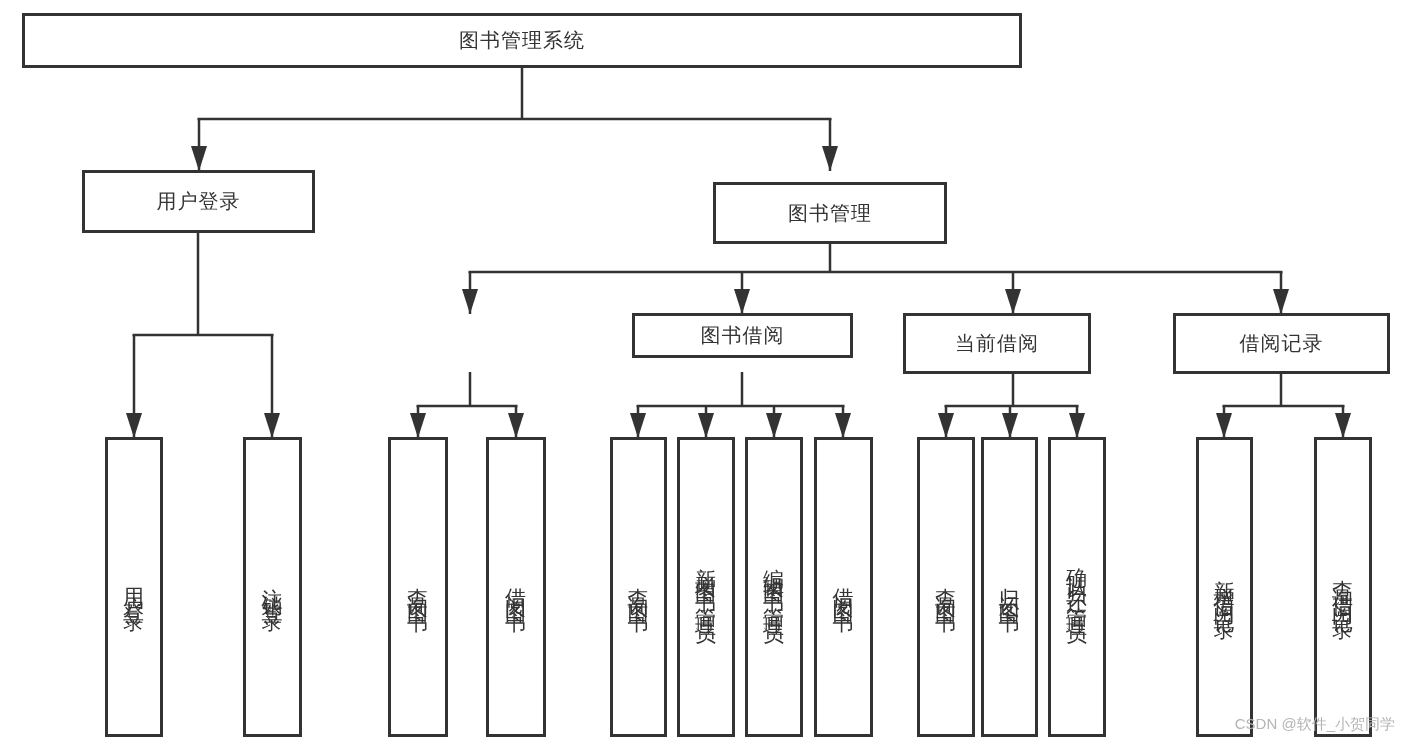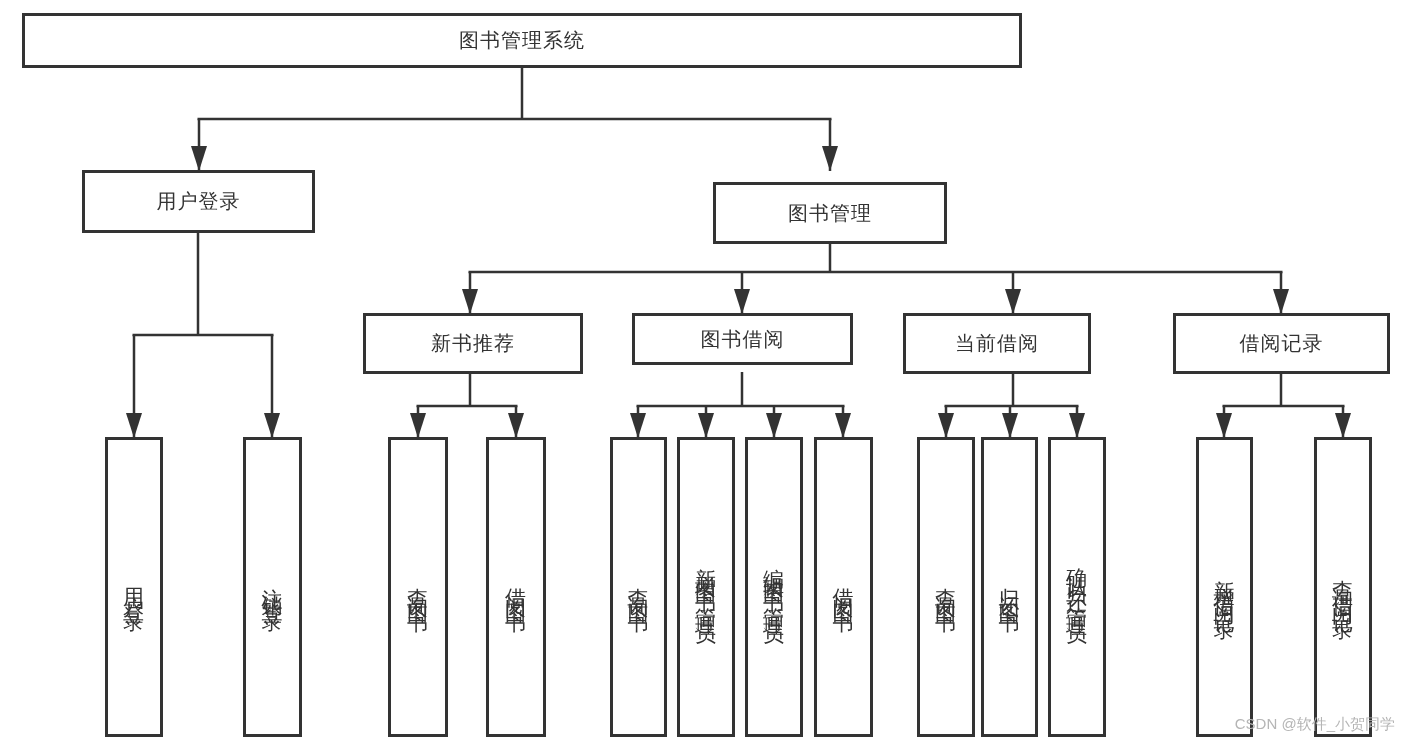--- a/index.html
+++ b/index.html
@@ -101,24 +101,21 @@
     <span class="h-label">图书管理系统</span>
   </div>
 
   <div class="node" style="left:82px; top:170px; width:233px; height:63px;">
     <span class="h-label">用户登录</span>
   </div>
   <div class="node" style="left:713px; top:170px; width:234px; height:62px;margin-top:12px;">
     <span class="h-label">图书管理</span>
   </div>
 
-  <div class="node" style="left:363px; top:313px; width:220px; height:61px;">
-    <span class="h-label">新书推荐</span>
-  </div>
-  <div class="node" style="left:632px; top:313px; width:221px; height:52px;">
+  <div class="node" style="left:632px; top:313px; width:221px; height:45px;">
     <span class="h-label">图书借阅</span>
   </div>
   <div class="node" style="left:903px; top:313px; width:188px; height:61px;">
     <span class="h-label">当前借阅</span>
   </div>
   <div class="node" style="left:1173px; top:313px; width:217px; height:61px;">
     <span class="h-label">借阅记录</span>
   </div>
 
   <div class="node leaf" style="left:105px; width:58px;">

